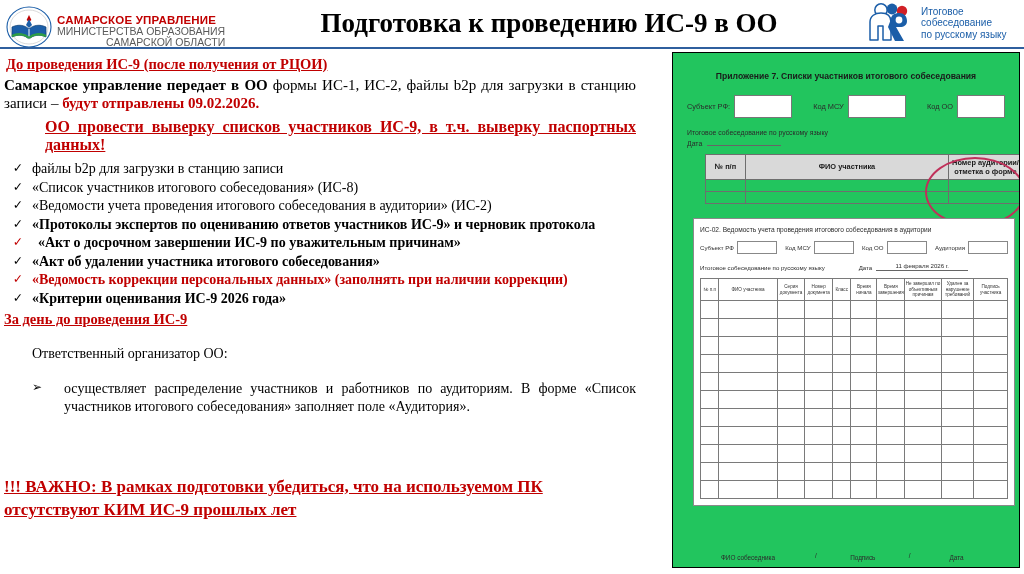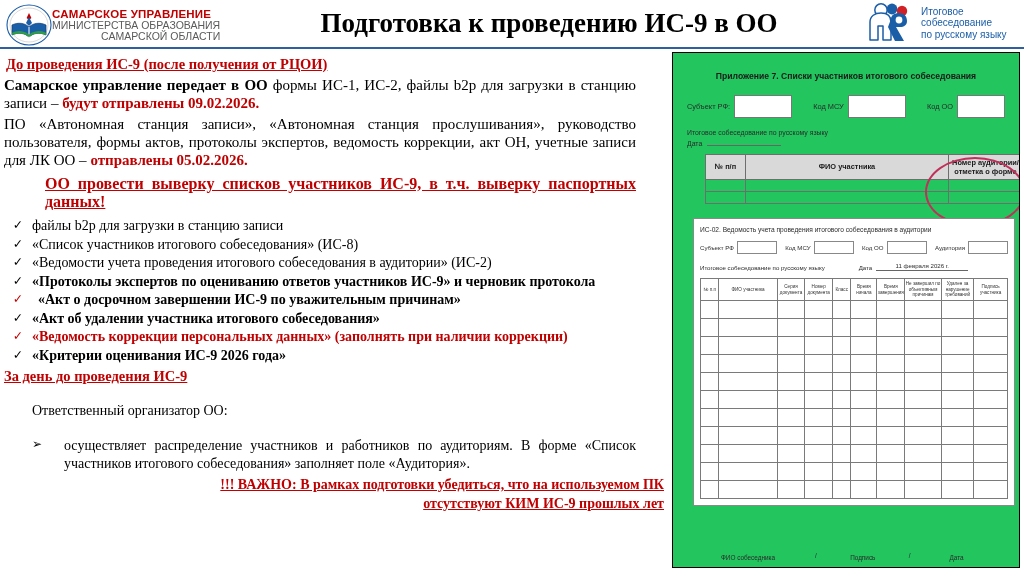--- a/index.html
+++ b/index.html
@@ -23,21 +23,22 @@
   #header {
     position: absolute;
     left: 0; top: 0;
     width: 1024px; height: 52px;
   }
   #logo-left {
     position: absolute;
     left: 6px; top: 2px;
     width: 224px; height: 46px;
     display: flex;
-    align-items: center;
+    align-items: flex-end;
+    gap: 5px;
   }
   .logo-emblem {
     position: relative;
     width: 46px; height: 42px;
     flex: 0 0 46px;
   }
   .logo-emblem svg { display: block; }
   .logo-text-block {
     display: flex;
     flex-direction: column;
@@ -175,24 +176,24 @@
     flex: 1 1 auto;
     text-align: justify;
     padding-right: 32px;
   }
 
   #important-note {
     position: absolute;
     left: 4px;
     top: 424px;
     width: 660px;
-    text-align: right;
+    text-align: left;
     color: #c00000;
     font-weight: bold;
-    font-size: 14px;
+    font-size: 17px;
     line-height: 1.35;
     text-decoration: underline;
     font-family: "Liberation Serif", serif;
   }
   #important-note .ln { display: block; }
 
   
   #doc-panel {
     position: absolute;
     left: 672px; top: 52px;
@@ -413,23 +414,20 @@
   </div>
 
   <div id="content">
 
     <div class="p-block heading-red-ul" style="padding:4px 0 2px 6px;">До проведения ИС-9 (после получения от РЦОИ)</div>
 
     <div class="p-block para j" style="padding:1px 32px 0 4px;">
       <span class="b">Самарское управление передает в ОО</span><span> формы ИС-1, ИС-2, файлы b2p для загрузки в станцию записи – </span><span class="red-b">будут отправлены 09.02.2026.</span>
     </div>
 
-    <div class="p-block para j" style="padding:3px 32px 0 4px;">
-      <span>ПО «Автономная станция записи», «Автономная станция прослушивания», руководство пользователя, формы актов, протоколы экспертов, ведомость коррекции, акт ОН, учетные записи для ЛК ОО – </span><span class="red-b">отправлены 05.02.2026.</span>
-    </div>
 
     <div class="p-block heading-red-ul big" style="padding:6px 32px 0 4px; text-align:justify; text-align-last:left;margin-left:41px;">ОО провести выверку списков участников ИС-9, в т.ч. выверку паспортных данных!</div>
 
     <ul class="check-list" style="padding:5px 0 0 4px;">
       <li class="check-item">
         <span class="tick">✓</span>
         <span class="ctext">файлы b2p для загрузки в станцию записи</span>
       </li>
       <li class="check-item">
         <span class="tick">✓</span>

